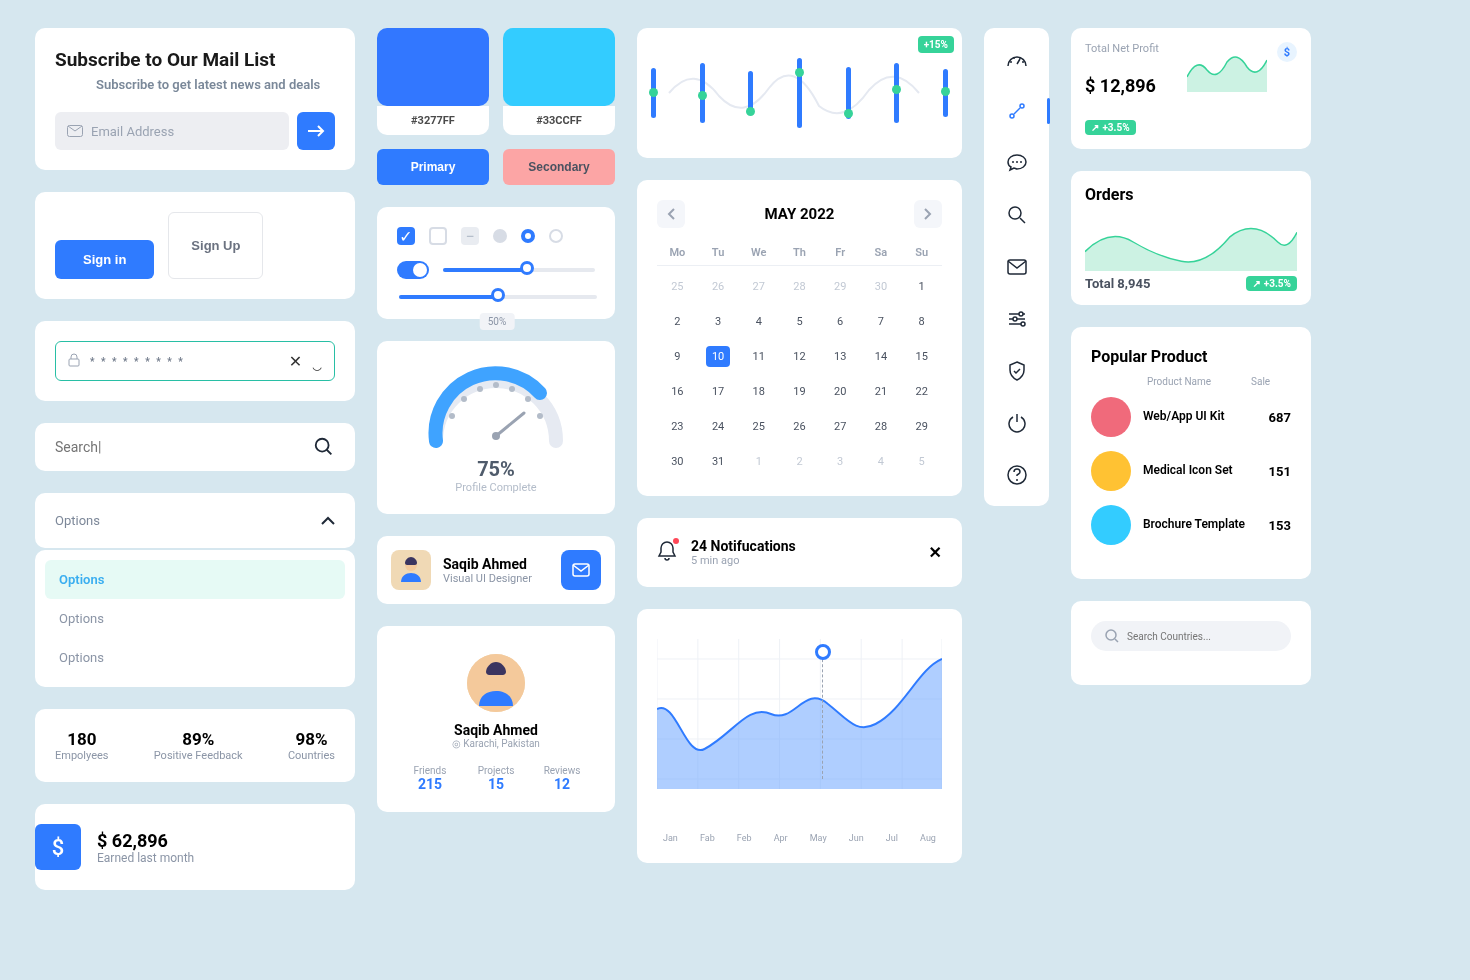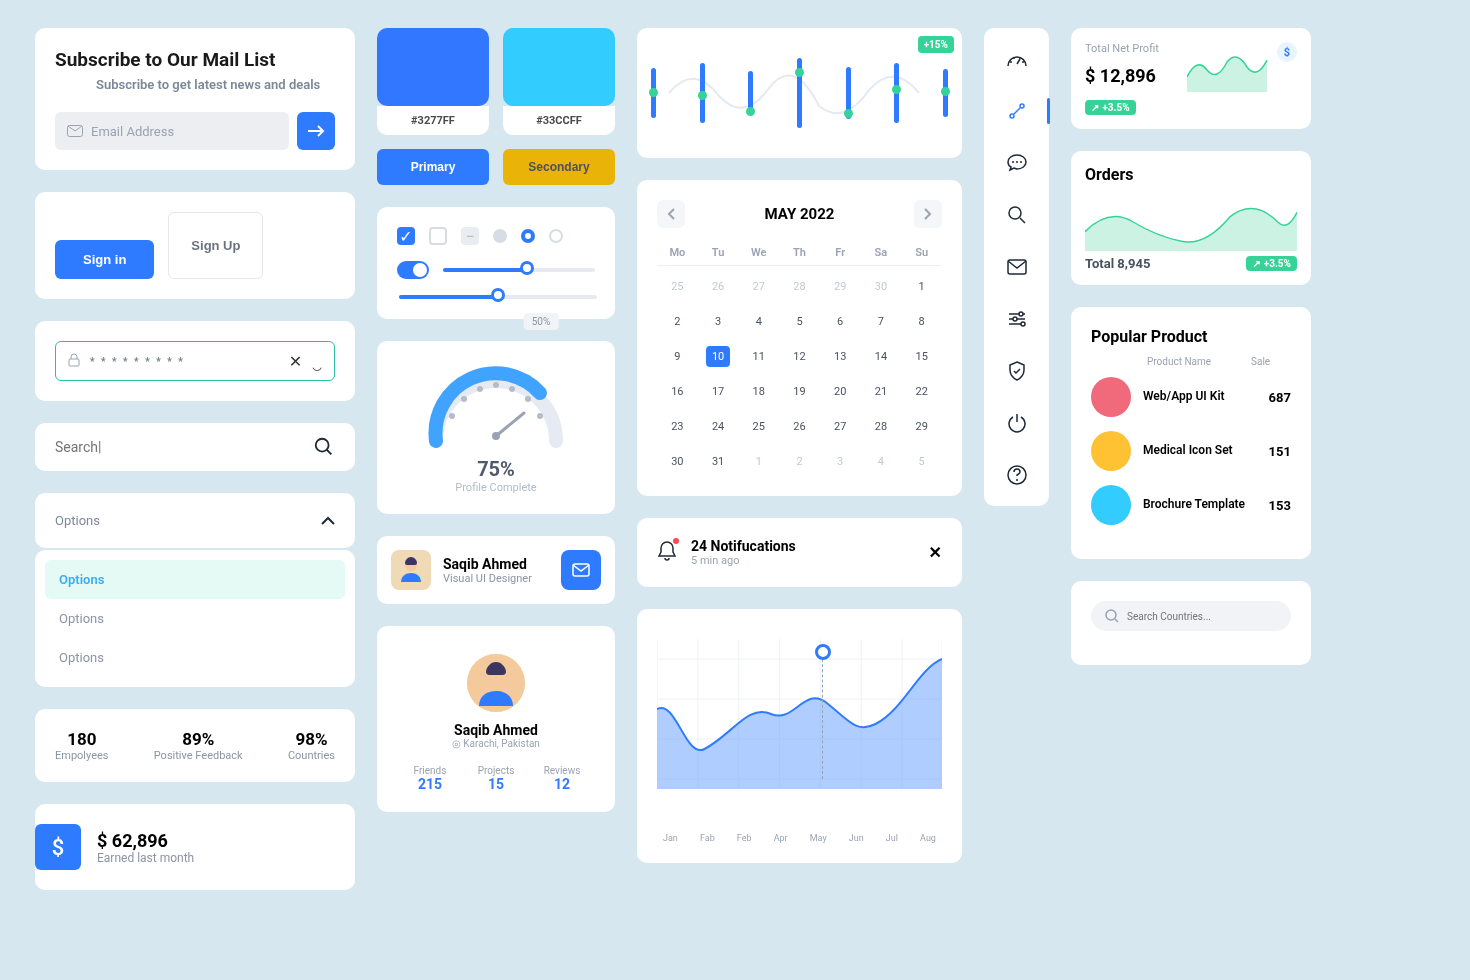--- a/index.html
+++ b/index.html
@@ -75,21 +75,21 @@
   .controls { }
   .ctrl-row { display:flex; align-items:center; gap:14px; margin-bottom:16px; }
   .chk { width:18px; height:18px; border-radius:4px; display:inline-flex; align-items:center; justify-content:center; }
   .radio { width:14px; height:14px; border-radius:50%; }
   .toggle { width:34px; height:18px; background:#2f7bff; border-radius:10px; position:relative; }
   .toggle::after { content:""; width:14px; height:14px; background:#fff; border-radius:50%; position:absolute; top:2px; right:2px; }
   .slider-wrap { position:relative; }
   .slider { width:160px; height:4px; background:#e6e9ef; border-radius:2px; position:relative; }
   .slider .fill { height:100%; background:#2f7bff; border-radius:2px; }
   .slider .thumb { width:14px; height:14px; background:#fff; border:3px solid #2f7bff; border-radius:50%; position:absolute; top:-7px; transform:translateX(-50%);}
-  .slider-tip { position:absolute; top:18px; left:62%; transform:translateX(-50%); background:#f1f3f7; color:#8b95a6; font-size:10px; padding:3px 8px; border-radius:4px;margin-left:44px; }
+  .slider-tip { position:absolute; top:18px; left:62%; transform:translateX(-50%); background:#f1f3f7; color:#8b95a6; font-size:10px; padding:3px 8px; border-radius:4px; }
 
   
   .gauge-card { text-align:center; }
   .gauge { width:160px; height:86px; margin:0 auto 10px; position:relative; }
   .gauge-val { font-size:20px; font-weight:700; color:#4f5b6b; }
   .gauge-lbl { font-size:11px; color:#b3bcc9; }
 
   
   .user-row { display:flex; align-items:center; gap:12px; }
   .avatar { width:40px; height:40px; border-radius:8px; background:#f0d9b5; display:flex; align-items:center; justify-content:center; }
@@ -140,21 +140,21 @@
   .months { display:flex; justify-content:space-between; font-size:9px; color:#9aa3b2; margin-top:4px; padding:0 6px;}
 
   
   .nav-rail { background:#fff; border-radius:10px; display:flex; flex-direction:column; align-items:center; gap:30px; padding:20px 0; }
   .nav-item { width:22px; height:22px; color:#1f2937; display:flex; align-items:center; justify-content:center; position:relative;}
   .nav-item.active { color:#2f7bff; }
   .nav-item.active::after { content:""; position:absolute; right:-22px; width:3px; height:26px; background:#2f7bff; border-radius:2px;}
 
   
   .netprofit .lbl { font-size:11px; color:#9aa3b2; }
-  .netprofit .amt { font-size:18px; font-weight:700; margin:10px 0;}
+  .netprofit .amt { font-size:18px; font-weight:700; margin:20px 0;}
   .pill-green { background:#36d399; color:#fff; font-size:10px; font-weight:700; padding:2px 6px; border-radius:4px; display:inline-flex; align-items:center; gap:3px;}
   .sparkline { height:50px; }
   .orders-head { font-size:16px; font-weight:700; margin-bottom:8px;}
   .orders-foot { display:flex; justify-content:space-between; align-items:center;}
   .orders-foot .tot { font-size:13px; font-weight:700; color:#4a5260;}
 
   .pop-head { font-size:16px; font-weight:700; margin-bottom:10px;}
   .pop-cols { display:flex; font-size:10px; color:#9aa3b2; margin-bottom:10px;}
   .pop-cols .c1 { width:56px;} .pop-cols .c2 { flex:1;} .pop-cols .c3 { width:40px; }
   .pop-item { display:flex; align-items:center; gap:12px; margin-bottom:14px;}
@@ -273,21 +273,21 @@
         <div class="swatch" style="background:#3277FF;"></div>
         <div class="swatch-label">#3277FF</div>
       </div>
       <div class="swatch-wrap">
         <div class="swatch" style="background:#33CCFF;"></div>
         <div class="swatch-label">#33CCFF</div>
       </div>
     </div>
     <div class="btn-row">
       <button style="background:#2f7bff;color:#fff;">Primary</button>
-      <button style="background:#eab308;color:#4a5260;">Secondary</button>
+      <button style="background:#fca5a5;color:#4a5260;">Secondary</button>
     </div>
   </div>
 
   <div class="card controls">
     <div class="ctrl-row">
       <span class="chk" style="background:#2f7bff;color:#fff;">✓</span>
       <span class="chk" style="border:2px solid #d7dce5;"></span>
       <span class="chk" style="background:#e9ecf1;color:#b3bcc9;">−</span>
       <span class="radio" style="background:#d7dce5;"></span>
       <span class="radio" style="border:4px solid #2f7bff;"></span>

